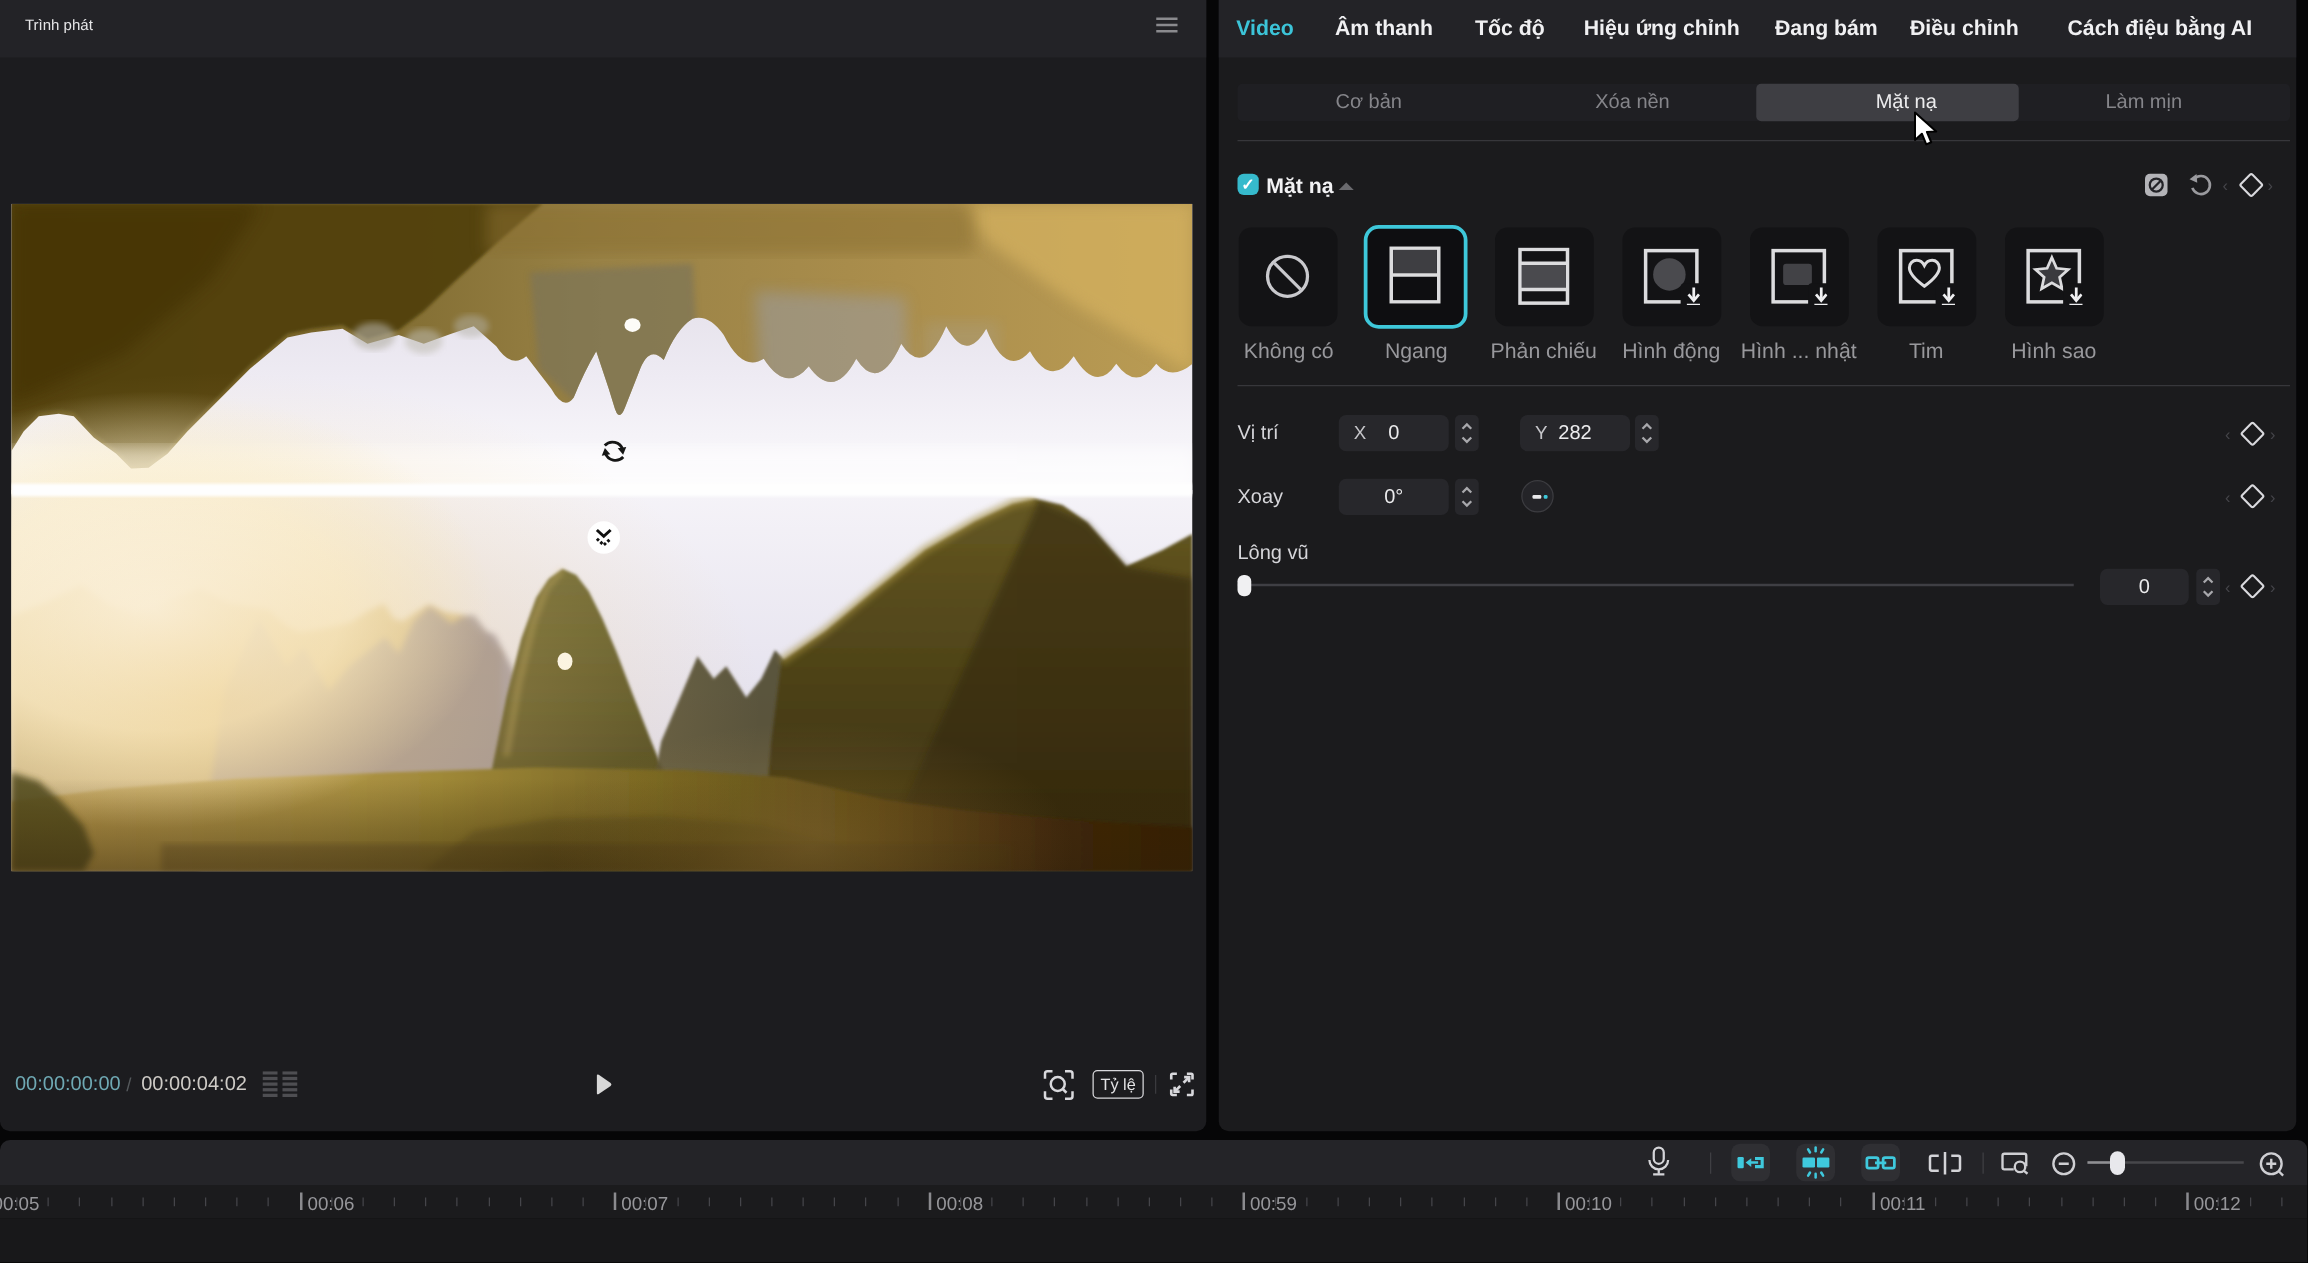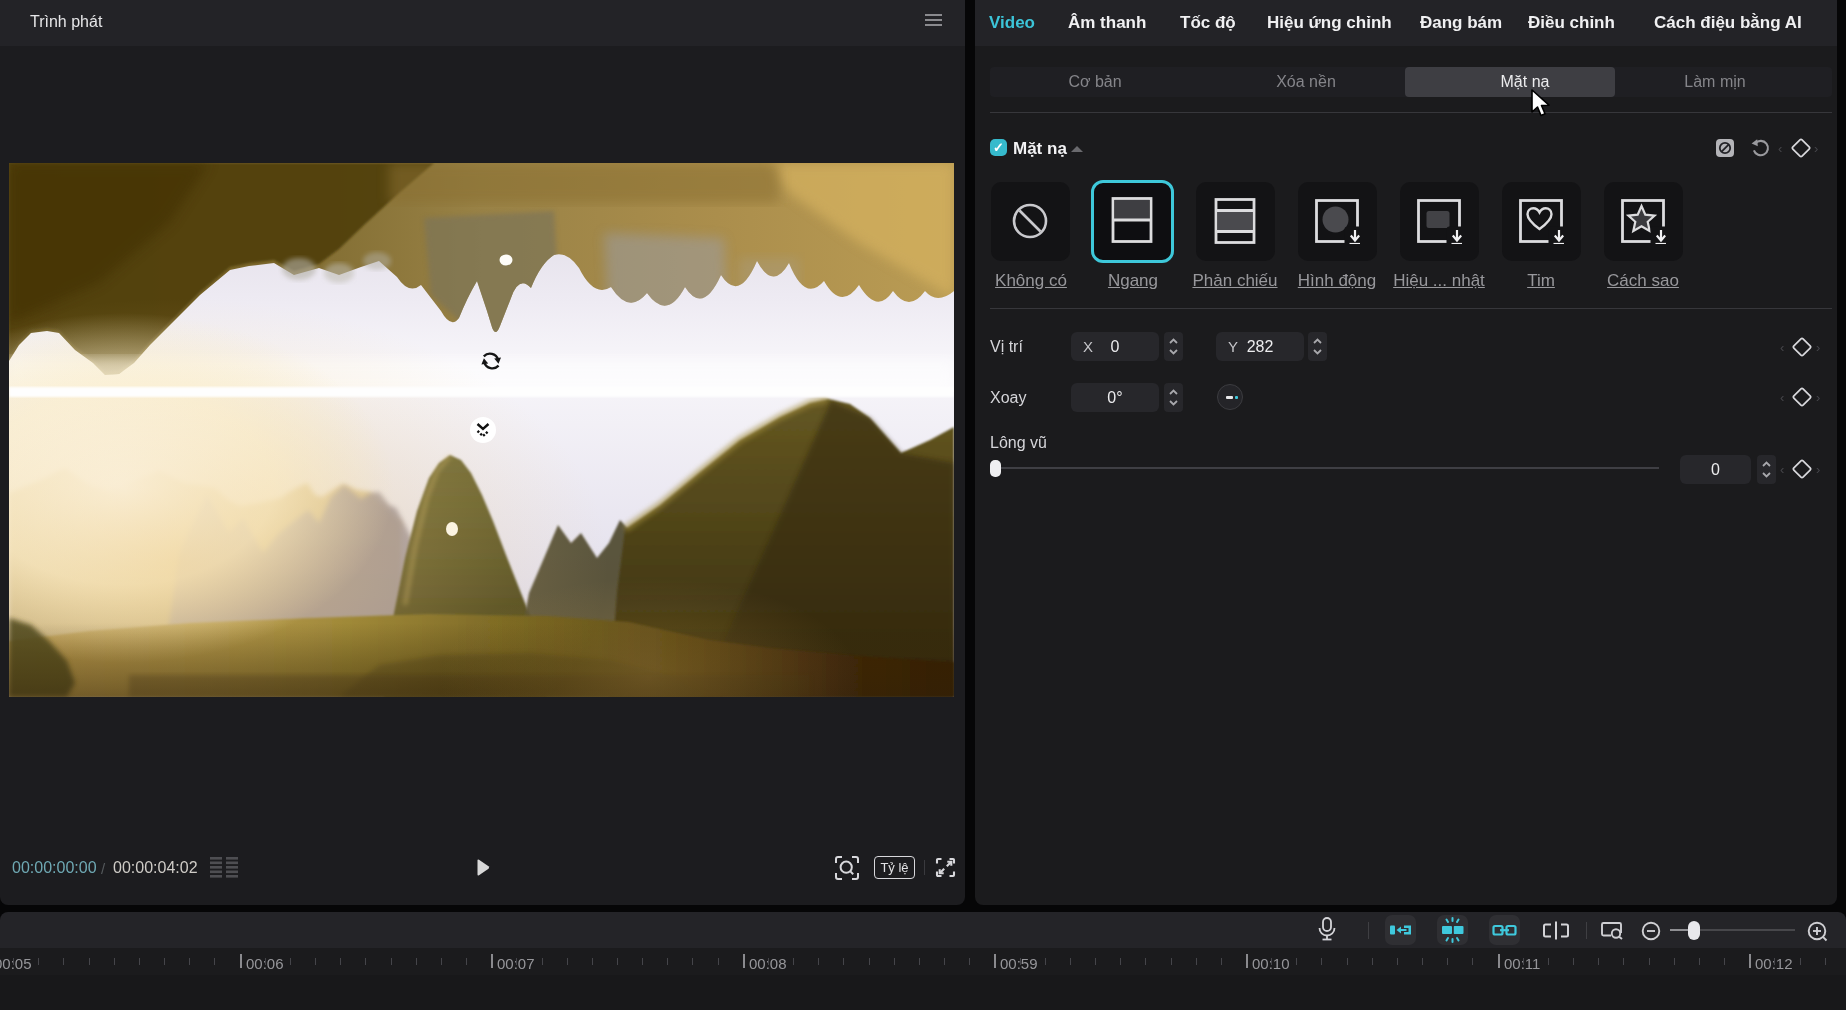--- a/index.html
+++ b/index.html
@@ -2,37 +2,37 @@
 <html><head><meta charset="utf-8">
 <style>
 html,body{margin:0;padding:0;background:#060607;width:1846px;height:1010px;overflow:hidden;
 font-family:"Liberation Sans",sans-serif;}
 *{box-sizing:border-box;}
 .abs{position:absolute;}
 #stage{position:relative;width:1846px;height:1010px;background:#060607;}
 
 #lp{left:0;top:0;width:965px;height:905px;background:#1c1c1f;border-radius:0 0 8px 8px;}
 #lp-bar{left:0;top:0;width:965px;height:46px;background:#232327;}
-#lp-title{left:30px;top:13px;font-size:16px;color:#e6e6e8;}
+#lp-title{left:20px;top:13px;font-size:12px;color:#e6e6e8;}
 .hline{background:#8a8a8e;height:2px;width:17px;}
 
 #rp{left:975px;top:0;width:862px;height:905px;background:#1b1b1d;border-radius:0 0 8px 8px;}
 #rp-bar{left:0;top:0;width:862px;height:46px;background:#232327;}
 .tab{position:absolute;top:13px;font-size:17px;font-weight:bold;color:#f0f0f2;white-space:nowrap;}
 #seg{left:15px;top:67px;width:842px;height:30px;background:#1f1f23;border-radius:4px;}
 .segl{position:absolute;top:6px;width:210px;text-align:center;font-size:16px;color:#85858a;}
 #seg-active{left:415px;top:0px;width:210px;height:30px;background:#3e3e43;border-radius:4px;}
 .divline{position:absolute;left:15px;width:842px;height:1px;background:#37373b;}
 
 #chk{left:15px;top:139px;width:17px;height:17px;border-radius:5px;background:#36bacc;color:#fff;
 font-size:13px;line-height:17px;text-align:center;font-weight:bold;}
 #masklbl{left:38px;top:139px;font-size:17px;font-weight:bold;color:#f2f2f4;}
 #maskcaret{left:96px;top:146px;width:0;height:0;border-left:6px solid transparent;border-right:6px solid transparent;border-bottom:6px solid #6a6a6e;}
 .mbtn{position:absolute;top:182px;width:79px;height:79px;background:#131315;border-radius:10px;}
-.mlbl{position:absolute;top:271px;font-size:17px;color:#98989c;text-align:center;white-space:nowrap;text-decoration:underline;}
+.mlbl{position:absolute;top:271px;font-size:17px;color:#98989c;text-align:center;white-space:nowrap;}
 
 .plabel{position:absolute;font-size:16px;color:#d5d5d9;}
 .pinput{position:absolute;width:88px;height:29px;background:#27272b;border-radius:6px;color:#ececee;font-size:16px;}
 .stepper{position:absolute;width:19px;height:29px;background:#27272b;border-radius:4px;}
 .stepper svg{display:block;margin:5px auto 0;}
 .axis{position:absolute;left:12px;top:6px;color:#c6c6ca;font-size:15px;}
 .val{position:absolute;left:0;right:0;top:6px;text-align:center;}
 
 #tlbar{left:0;top:912px;width:1846px;height:36px;background:#242428;border-radius:8px 8px 0 0;}
 #ruler{left:0;top:948px;width:1846px;height:27px;background:#1b1b1d;}
@@ -313,21 +313,21 @@
           <rect x="2.5" y="2.5" width="41" height="41" fill="none" stroke="#dcdcde" stroke-width="2.8"></rect>
           <rect x="10.5" y="13" width="23" height="17" rx="2.5" fill="#424246"></rect>
           <g transform="translate(34,32)">
             <rect x="-3.5" y="-3.5" width="18" height="20" rx="3" fill="#131315"></rect>
             <path d="M7,0 L7,9" stroke="#f0f0f2" stroke-width="2.2"></path>
             <path d="M2.8,5.5 L7,10.5 L11.2,5.5" fill="none" stroke="#f0f0f2" stroke-width="2.2"></path>
             <path d="M1.5,14 L12.5,14" stroke="#f0f0f2" stroke-width="2.2"></path>
           </g>
         </svg>
       </div>
-    <div class="mlbl" style="left:394px;width:140px">Hiệu ... nhật</div>
+    <div class="mlbl" style="left:394px;width:140px">Hình ... nhật</div>
     <div class="mbtn" style="left:527px">
         <svg style="position:absolute;left:16px;top:16px" width="46" height="46" viewBox="0 0 46 46">
           <rect x="2.5" y="2.5" width="41" height="41" fill="none" stroke="#dcdcde" stroke-width="2.8"></rect>
           <path d="M21.5,31 C14,25.5 9.5,21 9.5,16.2 C9.5,12.6 12.2,10.2 15.3,10.2 C17.8,10.2 20.2,11.8 21.5,14.4 C22.8,11.8 25.2,10.2 27.7,10.2 C30.8,10.2 33.5,12.6 33.5,16.2 C33.5,21 29,25.5 21.5,31 Z" fill="none" stroke="#dcdcde" stroke-width="2.4"></path>
           <g transform="translate(34,32)">
             <rect x="-3.5" y="-3.5" width="18" height="20" rx="3" fill="#131315"></rect>
             <path d="M7,0 L7,9" stroke="#f0f0f2" stroke-width="2.2"></path>
             <path d="M2.8,5.5 L7,10.5 L11.2,5.5" fill="none" stroke="#f0f0f2" stroke-width="2.2"></path>
             <path d="M1.5,14 L12.5,14" stroke="#f0f0f2" stroke-width="2.2"></path>
           </g>
@@ -339,21 +339,21 @@
           <rect x="2.5" y="2.5" width="41" height="41" fill="none" stroke="#dcdcde" stroke-width="2.8"></rect>
           <path d="M21.5,8 L25.3,16.6 L34.6,17.6 L27.7,23.8 L29.7,33 L21.5,28.3 L13.3,33 L15.3,23.8 L8.4,17.6 L17.7,16.6 Z" fill="#3a3a3e" stroke="#dcdcde" stroke-width="2.2"></path>
           <g transform="translate(34,32)">
             <rect x="-3.5" y="-3.5" width="18" height="20" rx="3" fill="#131315"></rect>
             <path d="M7,0 L7,9" stroke="#f0f0f2" stroke-width="2.2"></path>
             <path d="M2.8,5.5 L7,10.5 L11.2,5.5" fill="none" stroke="#f0f0f2" stroke-width="2.2"></path>
             <path d="M1.5,14 L12.5,14" stroke="#f0f0f2" stroke-width="2.2"></path>
           </g>
         </svg>
       </div>
-    <div class="mlbl" style="left:598px;width:140px">Cách sao</div>
+    <div class="mlbl" style="left:598px;width:140px">Hình sao</div>
     <div class="divline" style="top:308px"></div>
 
     <div class="plabel" style="left:15px;top:338px">Vị trí</div>
     <div class="pinput" style="left:96px;top:332px">
         <span class="axis">X</span>
         <span class="val">0</span>
       </div>
     <div class="stepper" style="left:189px;top:332px">
         <svg width="11" height="19" viewBox="0 0 11 19">
           <path d="M2,6 L5.5,2.5 L9,6" fill="none" stroke="#a8a8ac" stroke-width="1.8"></path>

